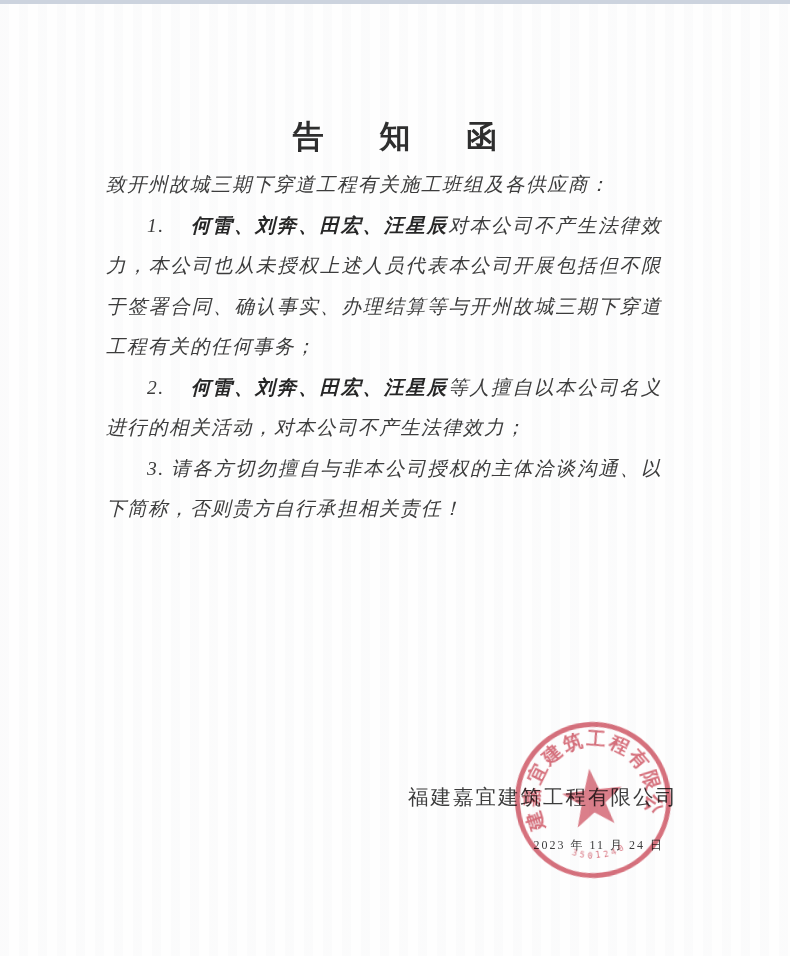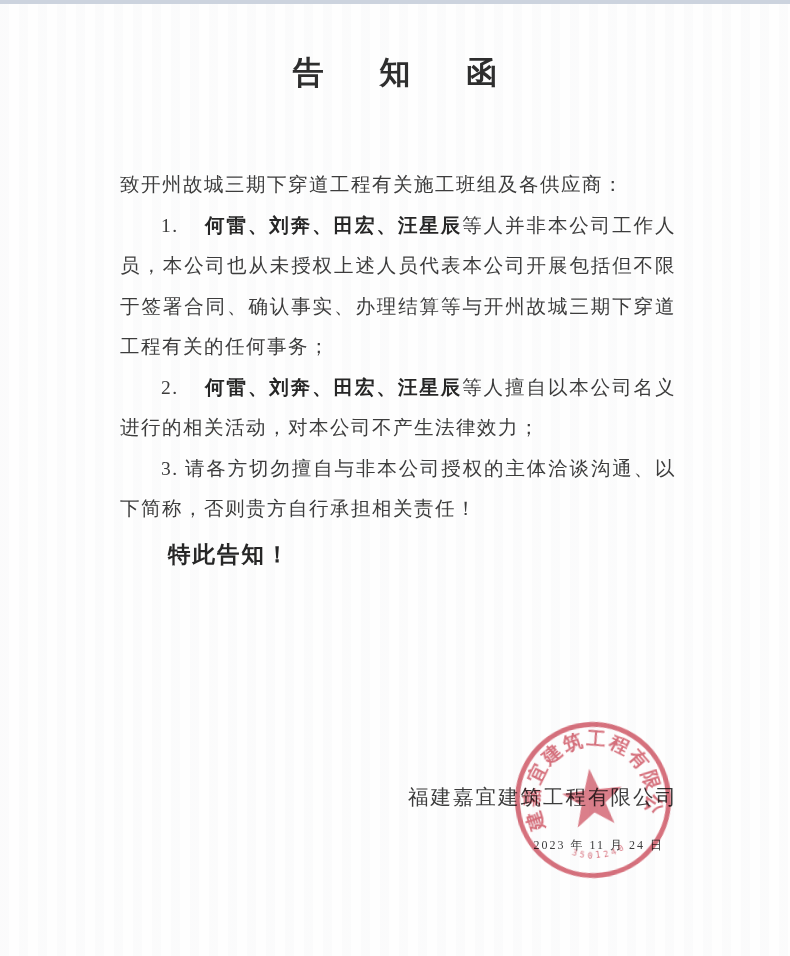--- a/index.html
+++ b/index.html
@@ -18,39 +18,40 @@
         rgba(255,255,255,0) 9px, rgba(255,255,255,0) 19px),
       #fefefe;
   }
   .top-edge {
     position: absolute; top: 0; left: 0;
     width: 790px; height: 4px;
     background: #ccd3de;
   }
   .title {
     margin: 0;
-    padding-top: 56px;
+    padding-top: 120px;
     text-align: center;
     font-size: 31px;
     font-weight: 700;
     color: #2e2e2e;
     letter-spacing: 24px;
     text-indent: 24px;
     line-height: 1.1;
   }
   .content {
     position: absolute;
-    left: 120px;
+    left: 106px;
     width: 556px;
     top: 165px;
     font-size: 19.5px;
     line-height: 40.5px;
     color: #3c3c3c;
     letter-spacing: 1.5px;
     text-align: justify;
+    font-style: italic;
   }
   .content p { margin: 0; }
   .indent { text-indent: 41px; }
   .bold { font-weight: 700; color: #262626; }
   .num-wide { margin-right: 26px; }
   .num-tight { margin-right: 6px; }
   .closing {
     margin: 0;
     margin-top: 5px !important;
     text-indent: 48px;
@@ -98,27 +99,26 @@
 
 <div class="page">
   <div class="top-edge"></div>
 
   <h1 class="title">告 知 函</h1>
 
   <div class="content">
     <p>致开州故城三期下穿道工程有关施工班组及各供应商：</p>
 
 
-    <p class="indent"><span class="num-wide">1.</span><span class="bold">何雷、刘奔、田宏、汪星辰</span><span>等人并非本公司工作人员，本公司也从未授权上述人员代表本公司开展包括但不限于签署合同、确认事实、办理结算等与开州故城三期下穿道工程有关的任何事务；</span></p>
+    <p class="indent"><span class="num-wide">1.</span><span class="bold">何雷、刘奔、田宏、汪星辰</span><span>对本公司不产生法律效力，本公司也从未授权上述人员代表本公司开展包括但不限于签署合同、确认事实、办理结算等与开州故城三期下穿道工程有关的任何事务；</span></p>
 
     <p class="indent"><span class="num-wide">2.</span><span class="bold">何雷、刘奔、田宏、汪星辰</span><span>等人擅自以本公司名义进行的相关活动，对本公司不产生法律效力；</span></p>
 
     <p class="indent"><span class="num-tight">3.</span><span>请各方切勿擅自与非本公司授权的主体洽谈沟通、以下简称，否则贵方自行承担相关责任！</span></p>
 
-    <p class="closing">特此告知！</p>
   </div>
 
   <div class="signature">
     <p class="company">福建嘉宜建筑工程有限公司</p>
     <p class="date">2023 年 11 月 24 日</p>
   </div>
 
   <svg class="seal" viewBox="0 0 200 200" xmlns="http://www.w3.org/2000/svg">
     <defs>
       <path id="arcTop" d="M 42.8,133 A 66,66 0 1 1 157.2,133" fill="none"></path>

